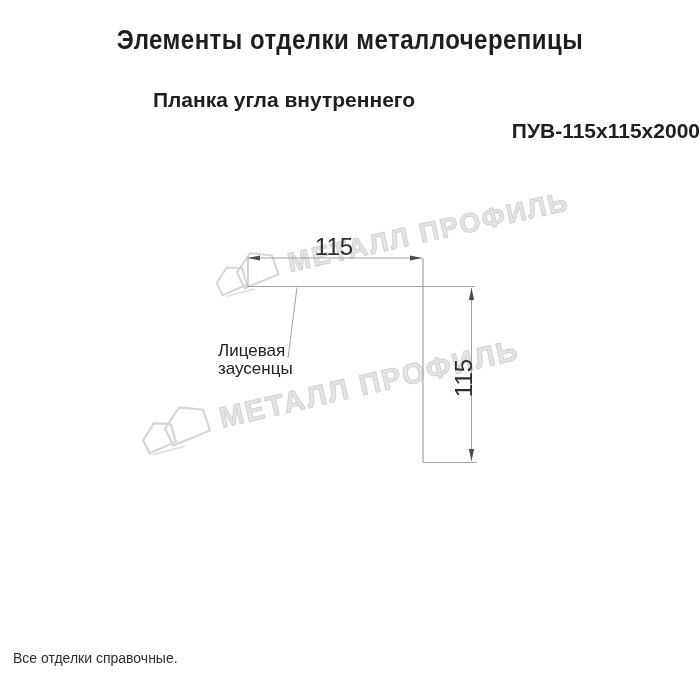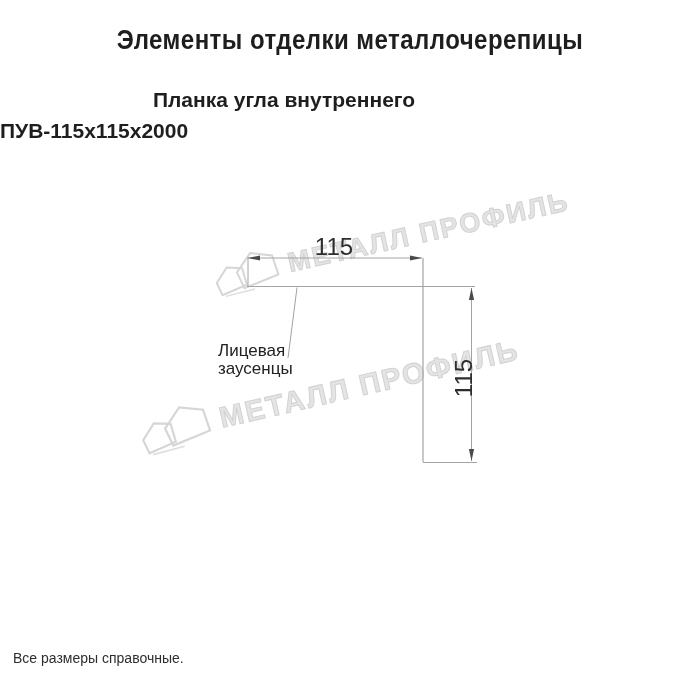--- a/index.html
+++ b/index.html
@@ -12,21 +12,21 @@
     position:absolute;top:25px;left:0;width:700px;text-align:center;
     font-size:27px;font-weight:bold;color:#1e1e1e;
     transform:scaleX(0.89);transform-origin:50% 50%;
     white-space:nowrap;letter-spacing:0.5px;
   }
   .product-name{
     position:absolute;top:88px;left:0;width:568px;text-align:center;
     font-size:21px;font-weight:bold;color:#1e1e1e;white-space:nowrap;
   }
   .product-code{
-    position:absolute;top:119px;left:0;width:700px;text-align:left;
+    position:absolute;top:119px;left:0;width:700px;text-align:right;
     font-size:21px;font-weight:bold;color:#1e1e1e;white-space:nowrap;
   }
   .drawing-area{position:absolute;left:0;top:0;width:700px;height:700px;}
   
   .wm{
     position:absolute;display:flex;align-items:center;gap:8px;
     pointer-events:none;white-space:nowrap;
   }
   .wm-text{
     font-weight:bold;color:#e4e4e4;letter-spacing:2px;
@@ -105,14 +105,14 @@
   <div class="dim-label dim-top">115</div>
   <div class="dim-label dim-right">115</div>
 
   <div class="face-label">
     <div>Лицевая</div>
     <div>заусенцы</div>
   </div>
 </div>
 
 <div class="footnotes">
-  <div>Все размеры справочные.</div>
+  <div>Все отделки справочные.</div>
 </div>
 
 </body></html>

